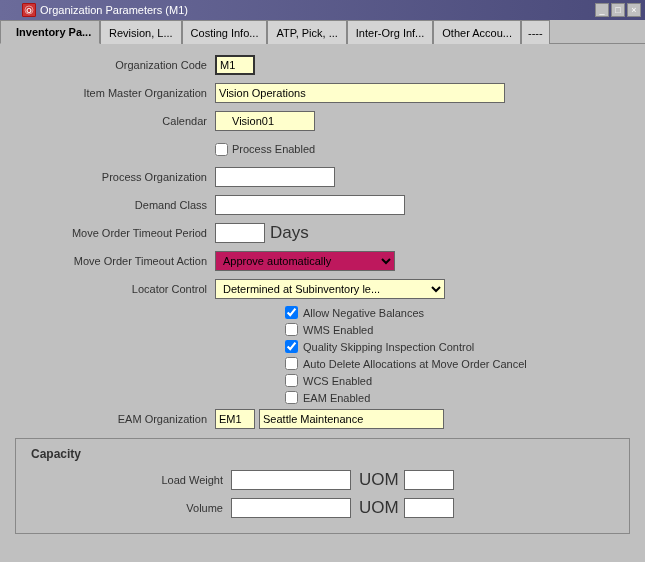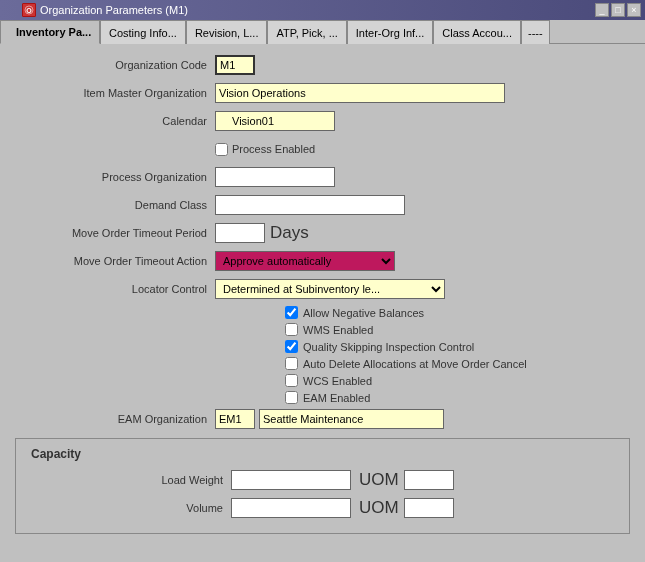--- a/index.html
+++ b/index.html
@@ -112,21 +112,21 @@
       height: 20px;
       border: 1px solid #666;
       background: white;
       font-size: 11px;
       padding: 1px 3px;
       outline: none;
     }
     .form-input.short { width: 50px; }
     .form-input.medium { width: 120px; }
     .form-input.long { width: 290px; background: #ffffcc; }
-    .form-input.calendar { width: 120px; background: #ffffcc; padding-left: 16px; }
+    .form-input.calendar { width: 100px; background: #ffffcc; padding-left: 16px; }
     .form-input.org-code { width: 40px; background: #ffffcc; border: 2px solid #333; }
     .form-input.eam-code { width: 40px; background: #ffffcc; }
     .form-input.eam-name { width: 185px; background: #ffffcc; }
     .suffix-label {
       margin-left: 5px;
       font-size: 17px;
       color: #333;
     }
     .dropdown {
       height: 20px;
@@ -192,33 +192,33 @@
     <div class="title-bar-btn">□</div>
     <div class="title-bar-btn">×</div>
   </div>
 </div>
 
 <div class="tabs-bar">
   <div class="tab active">
     <span>Inventory Pa...</span>
   </div>
   <div class="tab">
+    <span>Revision, L...</span>
+  </div>
+  <div class="tab">
     <span>Costing Info...</span>
   </div>
   <div class="tab">
-    <span>Revision, L...</span>
-  </div>
-  <div class="tab">
     <span>ATP, Pick, ...</span>
   </div>
   <div class="tab">
     <span>Inter-Org Inf...</span>
   </div>
   <div class="tab">
-    <span>Class Accou...</span>
+    <span>Other Accou...</span>
   </div>
   <div class="tab-more">
     <span>----</span>
   </div>
 </div>
 
 <div class="main-content">
 
   <div class="form-row">
     <span class="form-label">Organization Code</span>

